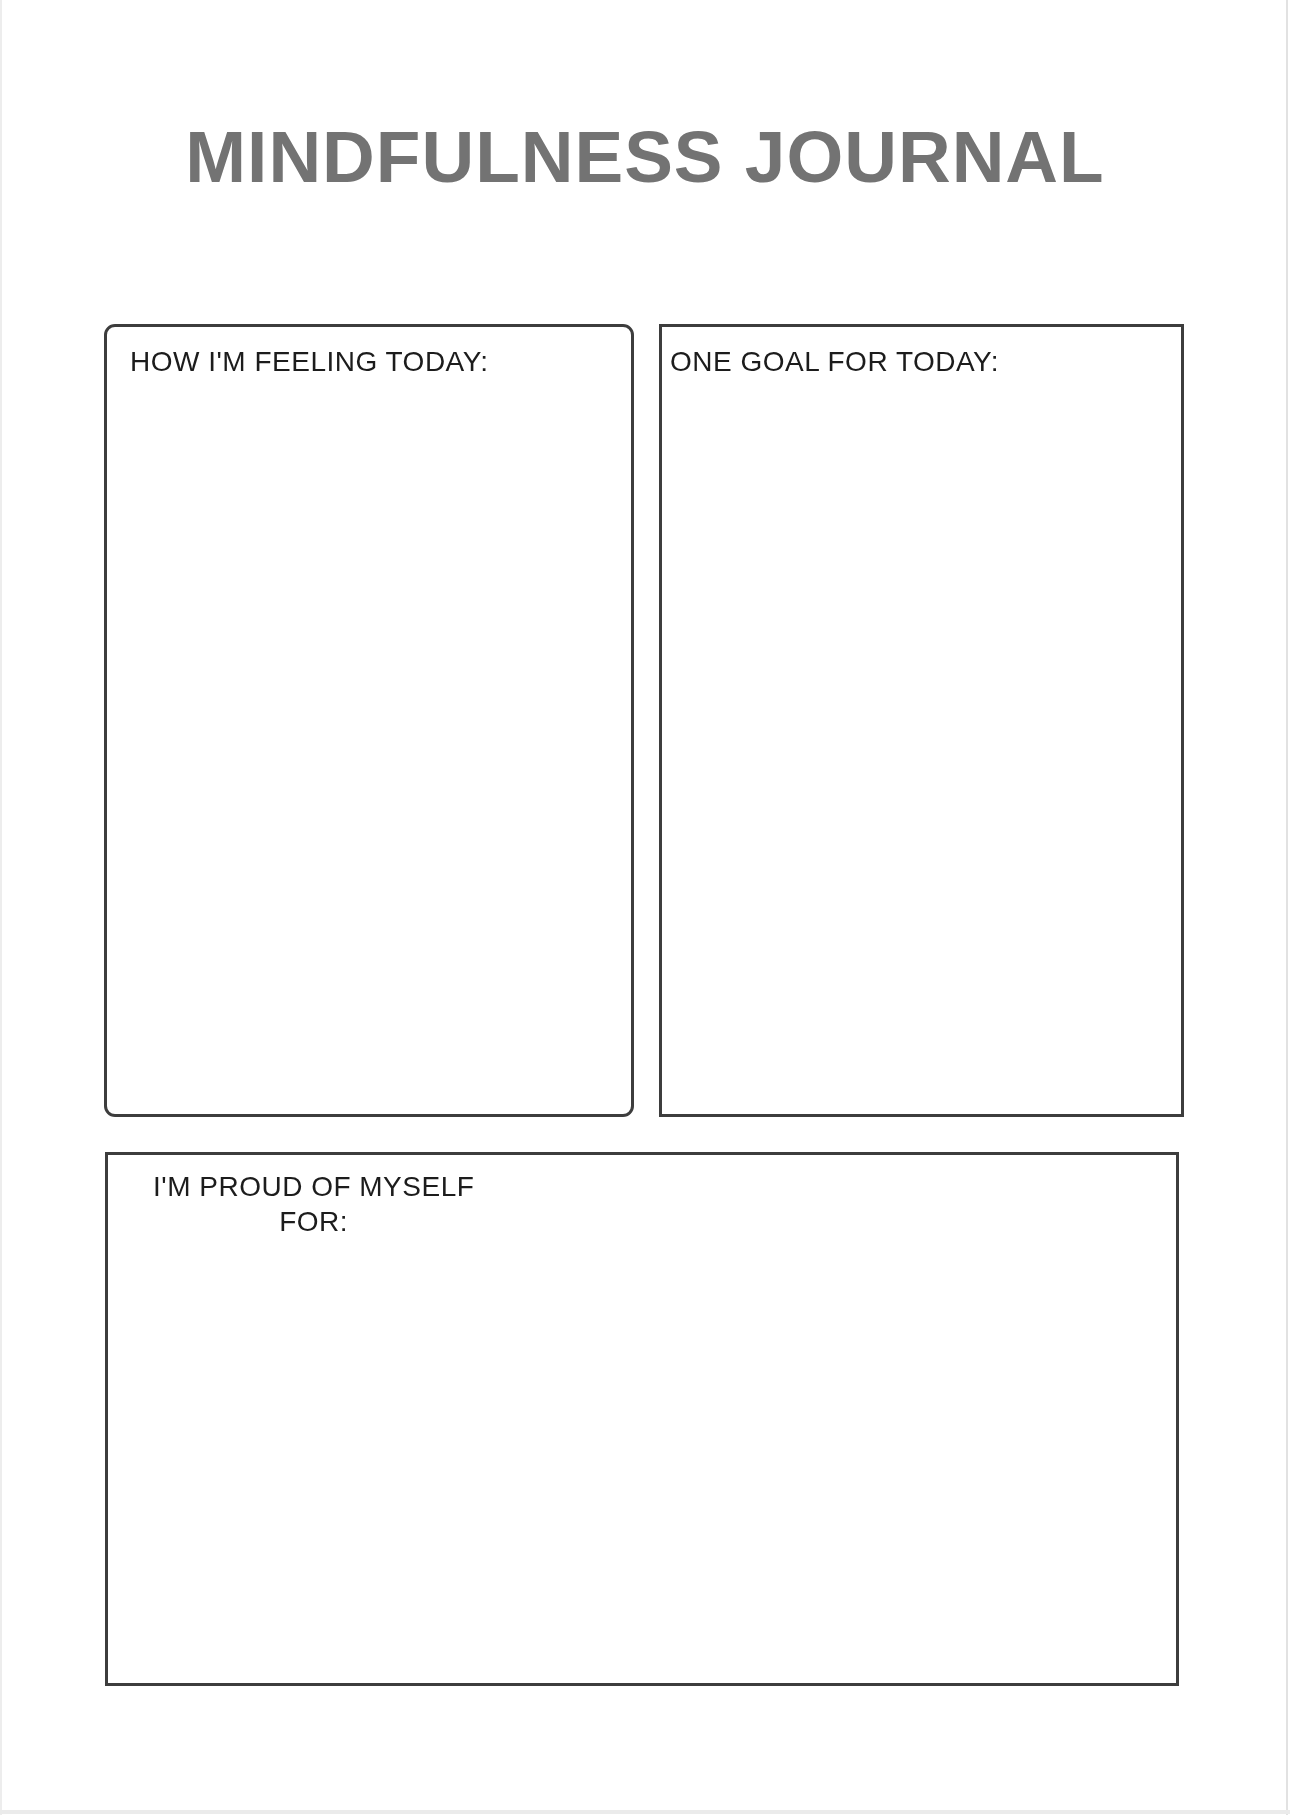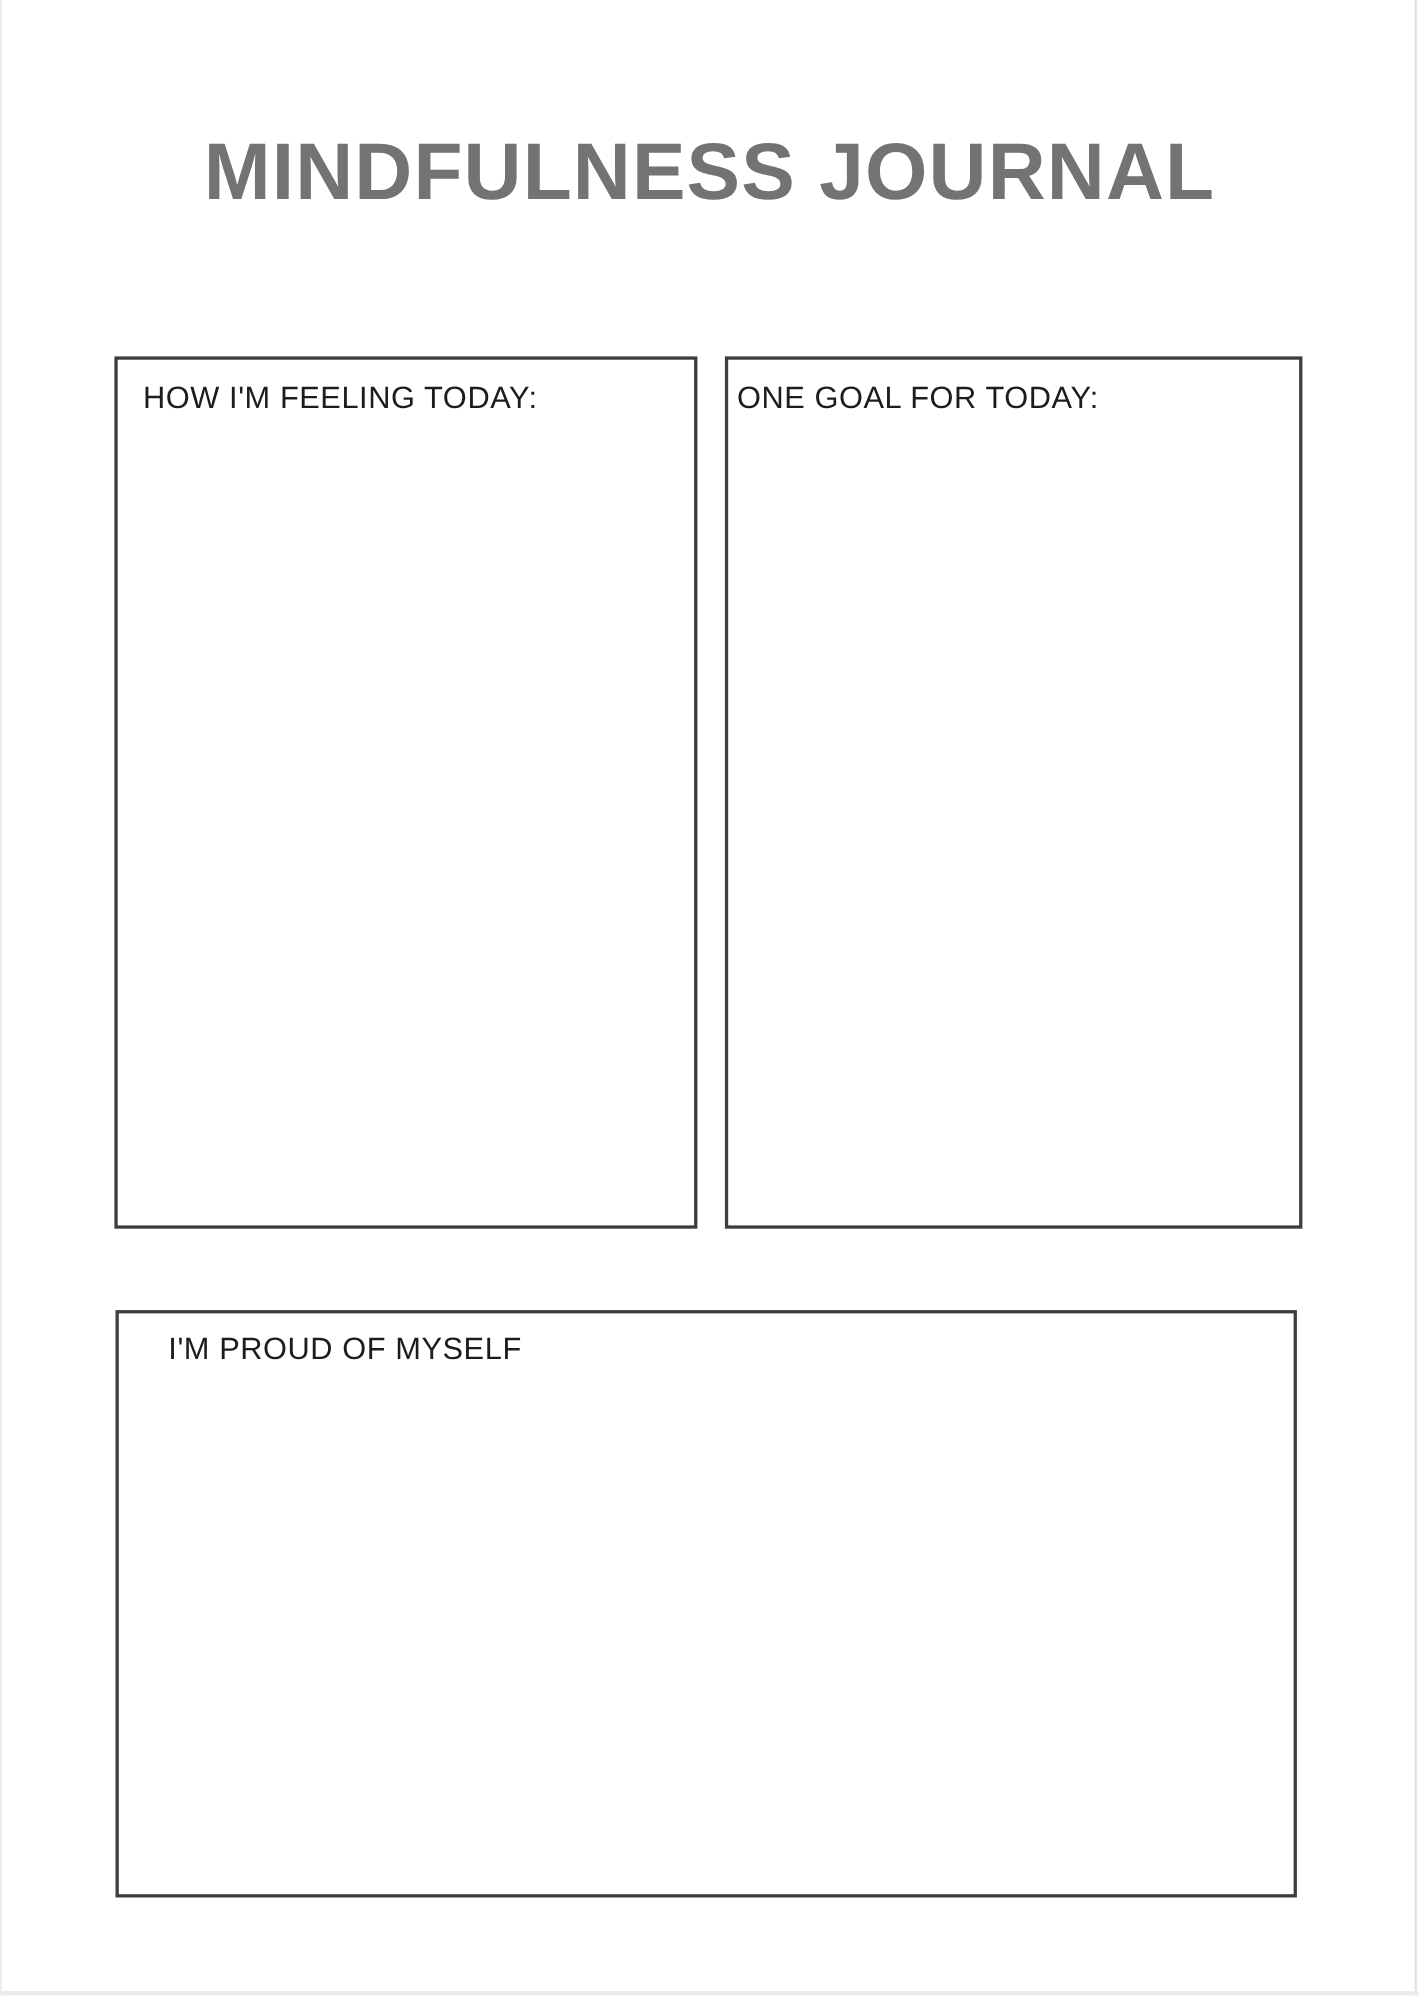--- a/index.html
+++ b/index.html
@@ -35,23 +35,23 @@
     color: #737373;
     white-space: nowrap;
   }
 
   .box {
     position: absolute;
     border: 3px solid #3d3d3d;
     background: #ffffff;
     box-sizing: border-box;
   }
-  .box-feeling { left: 104px; top: 324px; width: 530px; height: 793px; }
+  .box-feeling { left: 104px; top: 324px; width: 530px; height: 793px; border-radius: 11px; }
   .box-goal    { left: 659px; top: 324px; width: 525px; height: 793px; }
-  .box-proud   { left: 105px; top: 1152px; width: 1074px; height: 534px; margin-top: 39px; }
+  .box-proud   { left: 105px; top: 1152px; width: 1074px; height: 534px; }
 
   .box-label {
     margin: 17px 0 0 23px;
     font-size: 28px;
     line-height: 35px;
     font-weight: 500;
     letter-spacing: 0.5px;
     color: #1c1c1c;
     white-space: nowrap;
   }
@@ -90,17 +90,18 @@
   </section>
 
   <section class="box box-goal">
     <div class="box-label">ONE GOAL FOR TODAY:</div>
     <div class="write-area"></div>
   </section>
 
   <section class="box box-proud">
     <div class="box-label proud-label">
       <span class="line">I'M PROUD OF MYSELF</span>
+      <span class="line">FOR:</span>
     </div>
     <div class="write-area"></div>
   </section>
 
 </div>
 
 </body></html>

